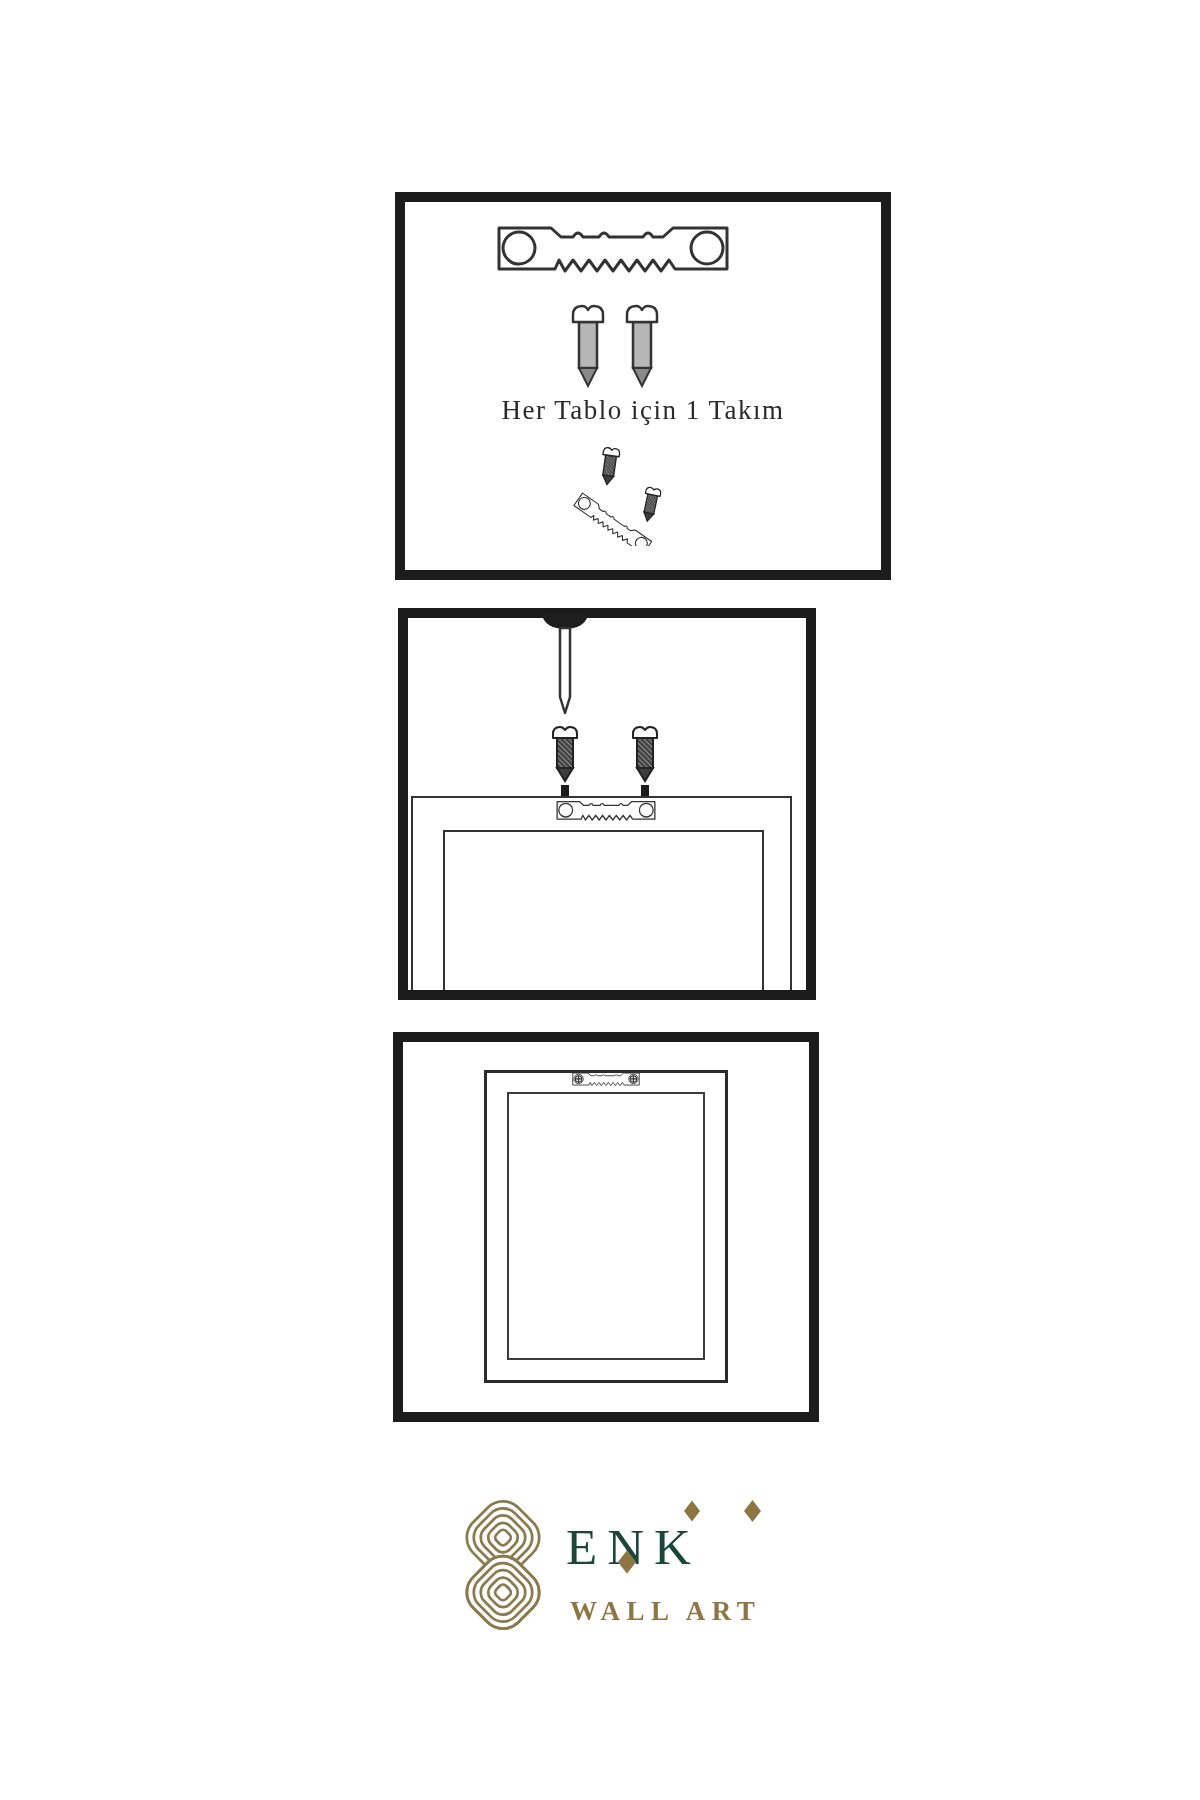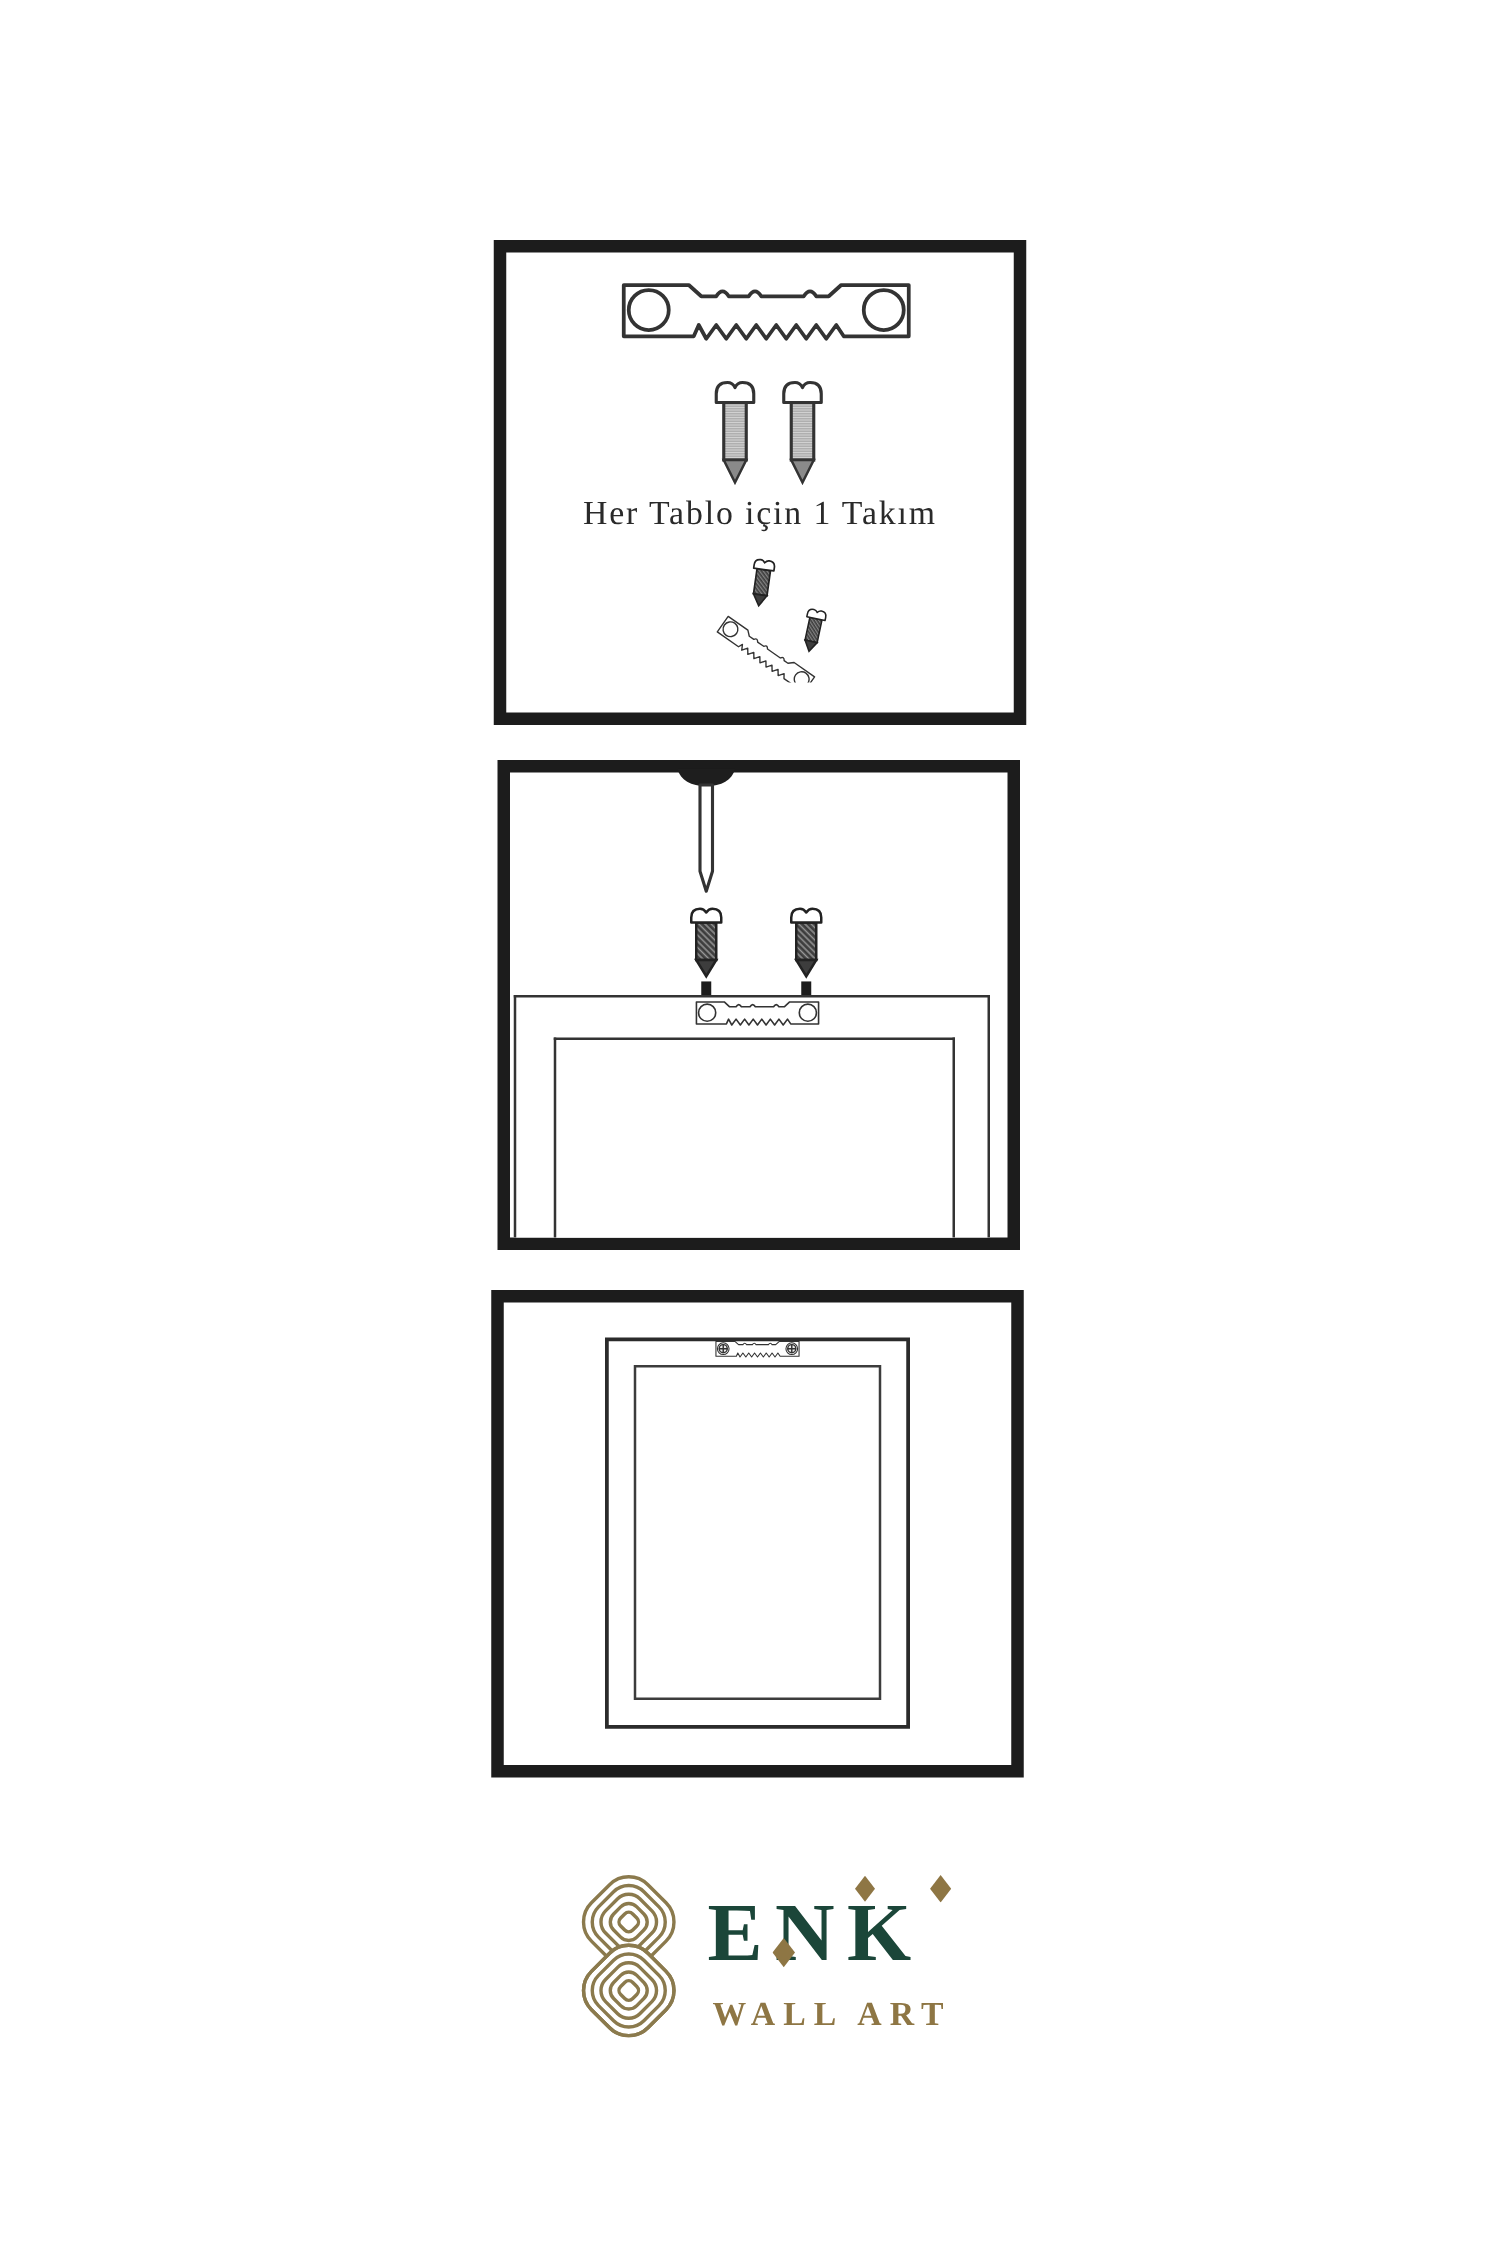--- a/index.html
+++ b/index.html
@@ -3,40 +3,40 @@
 <meta charset="utf-8">
 <style>
   :root{
     --panel-border:#1c1c1c; --line-art:#333333; --dark-fill:#3d3d3d; --text:#2a2a2a;
     --brand-green:#1b4639; --brand-gold:#8e7644; --brand-knot-gold:#8b7a4d; --bg:#ffffff;
   }
   html,body{margin:0;padding:0;background:var(--bg);}
   .canvas{position:relative;width:1200px;height:1800px;background:var(--bg);overflow:hidden;
           font-family:"Liberation Serif", serif;}
   .panel{position:absolute;box-sizing:border-box;border:10px solid var(--panel-border);background:#fff;}
-  #panel1{left:395px;top:192px;width:426px;height:388px;}
+  #panel1{left:395px;top:192px;width:496px;height:388px;}
   #panel2{left:398px;top:608px;width:418px;height:392px;}
   #panel3{left:393px;top:1032px;width:426px;height:390px;}
   .abs{position:absolute;}
   .caption{position:absolute;left:0;right:0;top:193px;text-align:center;
            font-size:27px;letter-spacing:1.5px;color:var(--text);font-weight:normal;}
   
   .fb-outer{position:absolute;left:3px;top:178px;width:381px;height:194px;box-sizing:border-box;
             border:2px solid var(--line-art);border-bottom:none;background:#fff;}
   .fb-inner{position:absolute;left:35px;top:212px;width:321px;height:160px;box-sizing:border-box;
             border:2px solid var(--line-art);border-bottom:none;background:#fff;}
   
   .hf-outer{position:absolute;left:81px;top:28px;width:244px;height:313px;box-sizing:border-box;
             border:3px solid #2b2b2b;background:#fff;}
   .hf-inner{position:absolute;left:104px;top:50px;width:198px;height:268px;box-sizing:border-box;
             border:2px solid #3c3c3c;background:#fff;}
   
   .brand{position:absolute;left:438px;top:1494px;width:360px;height:150px;}
   .wordmark{position:absolute;left:128px;top:10px;width:230px;height:96px;}
-  .wordmark .name{font-size:66px;line-height:86px;font-weight:bold;letter-spacing:10px;
+  .wordmark .name{font-size:51px;line-height:86px;font-weight:normal;letter-spacing:10px;
                   color:var(--brand-green);}
   .subtitle{position:absolute;left:132px;top:102px;font-size:27px;font-weight:bold;
             letter-spacing:6.5px;color:var(--brand-gold);white-space:nowrap;}
   svg{display:block;}
   .defs{position:absolute;width:0;height:0;}
 </style>
 </head>
 <body>
 
 <div class="canvas">

